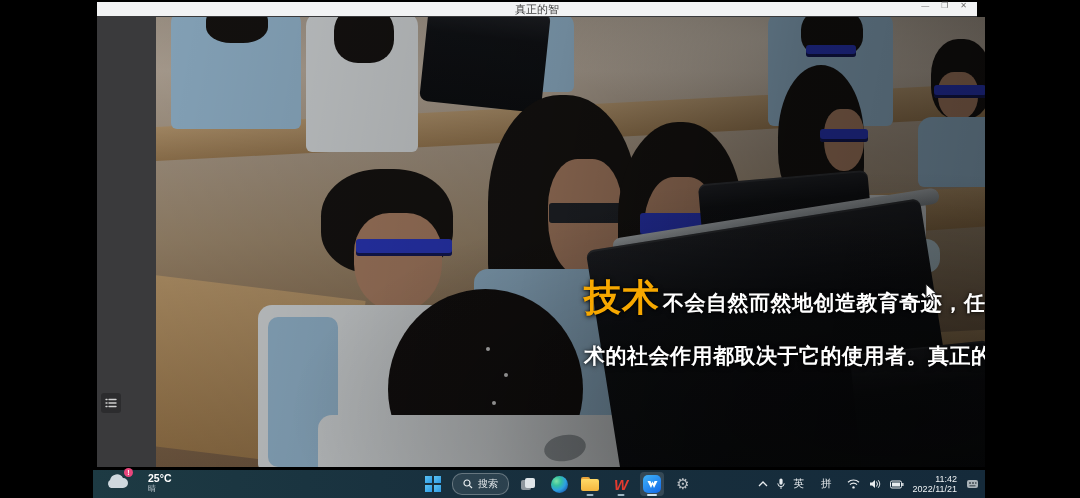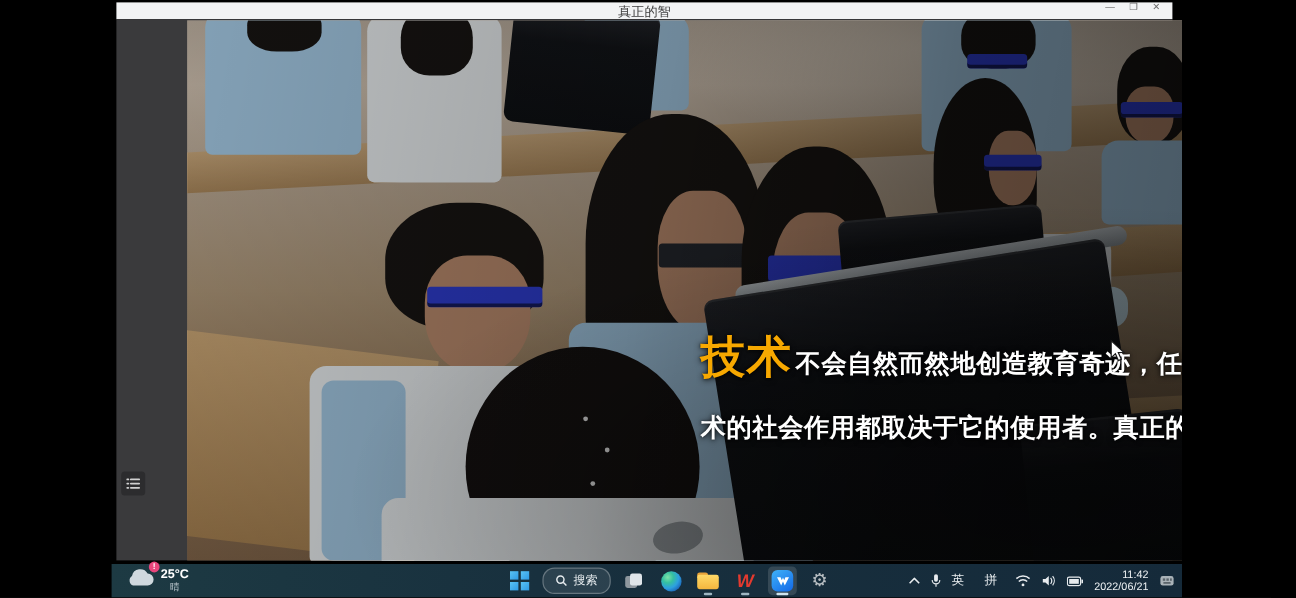--- a/index.html
+++ b/index.html
@@ -56,21 +56,21 @@
 
   
   #notification{position:absolute;left:752px;top:8px;width:216px;height:19px;background:rgba(22,22,22,.95);
     border-radius:3px;display:flex;align-items:center;gap:5px;padding:0 6px;box-sizing:border-box;
     color:#e9e9e9;font-size:9.5px;white-space:nowrap;box-shadow:0 1px 3px rgba(0,0,0,.6);}
   #notif-blur{width:30px;height:9px;background:#6a6a6a;border-radius:2px;filter:blur(2.5px);opacity:.8;}
 
   
   #taskbar{position:absolute;left:0;top:470px;width:892px;height:28px;
     background:linear-gradient(90deg,#1d3a43 0%,#18303e 40%,#152a3a 100%);}
-  #weather{position:absolute;left:12px;top:2px;display:flex;align-items:center;gap:5px;color:#fff;text-align:center;}
+  #weather{position:absolute;left:12px;top:2px;display:flex;align-items:center;gap:19px;color:#fff;}
   #weather .t1{font-size:10.5px;font-weight:700;line-height:12px;}
   #weather .t2{font-size:8px;color:#b9c4cb;line-height:9px;}
   .badge{position:absolute;right:-4px;top:-4px;width:9px;height:9px;background:#e8467c;border-radius:50%;
     color:#fff;font-size:7px;font-weight:700;display:flex;align-items:center;justify-content:center;}
 
   #center-icons{position:absolute;left:328px;top:2px;height:24px;display:flex;align-items:center;gap:7px;}
   .tb-btn{width:24px;height:24px;display:flex;align-items:center;justify-content:center;position:relative;border-radius:4px;}
   .tb-btn.active{background:rgba(255,255,255,.13);}
   .run-dot{position:absolute;bottom:0;left:50%;transform:translateX(-50%);width:7px;height:2px;
     background:#9fb6c2;border-radius:1px;}
@@ -313,21 +313,21 @@
         </div>
         <div class="tray-ic">
           <svg width="14" height="9" viewBox="0 0 14 9">
             <rect x="0.5" y="1" width="11" height="7" rx="1.5" fill="none" stroke="#e7ebee" stroke-width="1"></rect>
             <rect x="2" y="2.5" width="8" height="4" fill="#e7ebee"></rect>
             <rect x="12.2" y="3" width="1.3" height="3" fill="#e7ebee"></rect>
           </svg>
         </div>
         <div id="clock">
           <div>11:42</div>
-          <div>2022/06/21</div>
+          <div>2022/11/21</div>
         </div>
         <div class="tray-ic">
           <svg width="13" height="12" viewBox="0 0 13 12">
             <rect x="1" y="2" width="11" height="8" rx="2" fill="#a9b2b8"></rect>
             <rect x="3" y="4" width="2" height="2" fill="#5a646b"></rect>
             <rect x="6" y="4" width="2" height="2" fill="#5a646b"></rect>
             <rect x="9" y="4" width="1.5" height="2" fill="#5a646b"></rect>
             <rect x="3.5" y="7" width="6" height="1.5" fill="#5a646b"></rect>
           </svg>
         </div>

